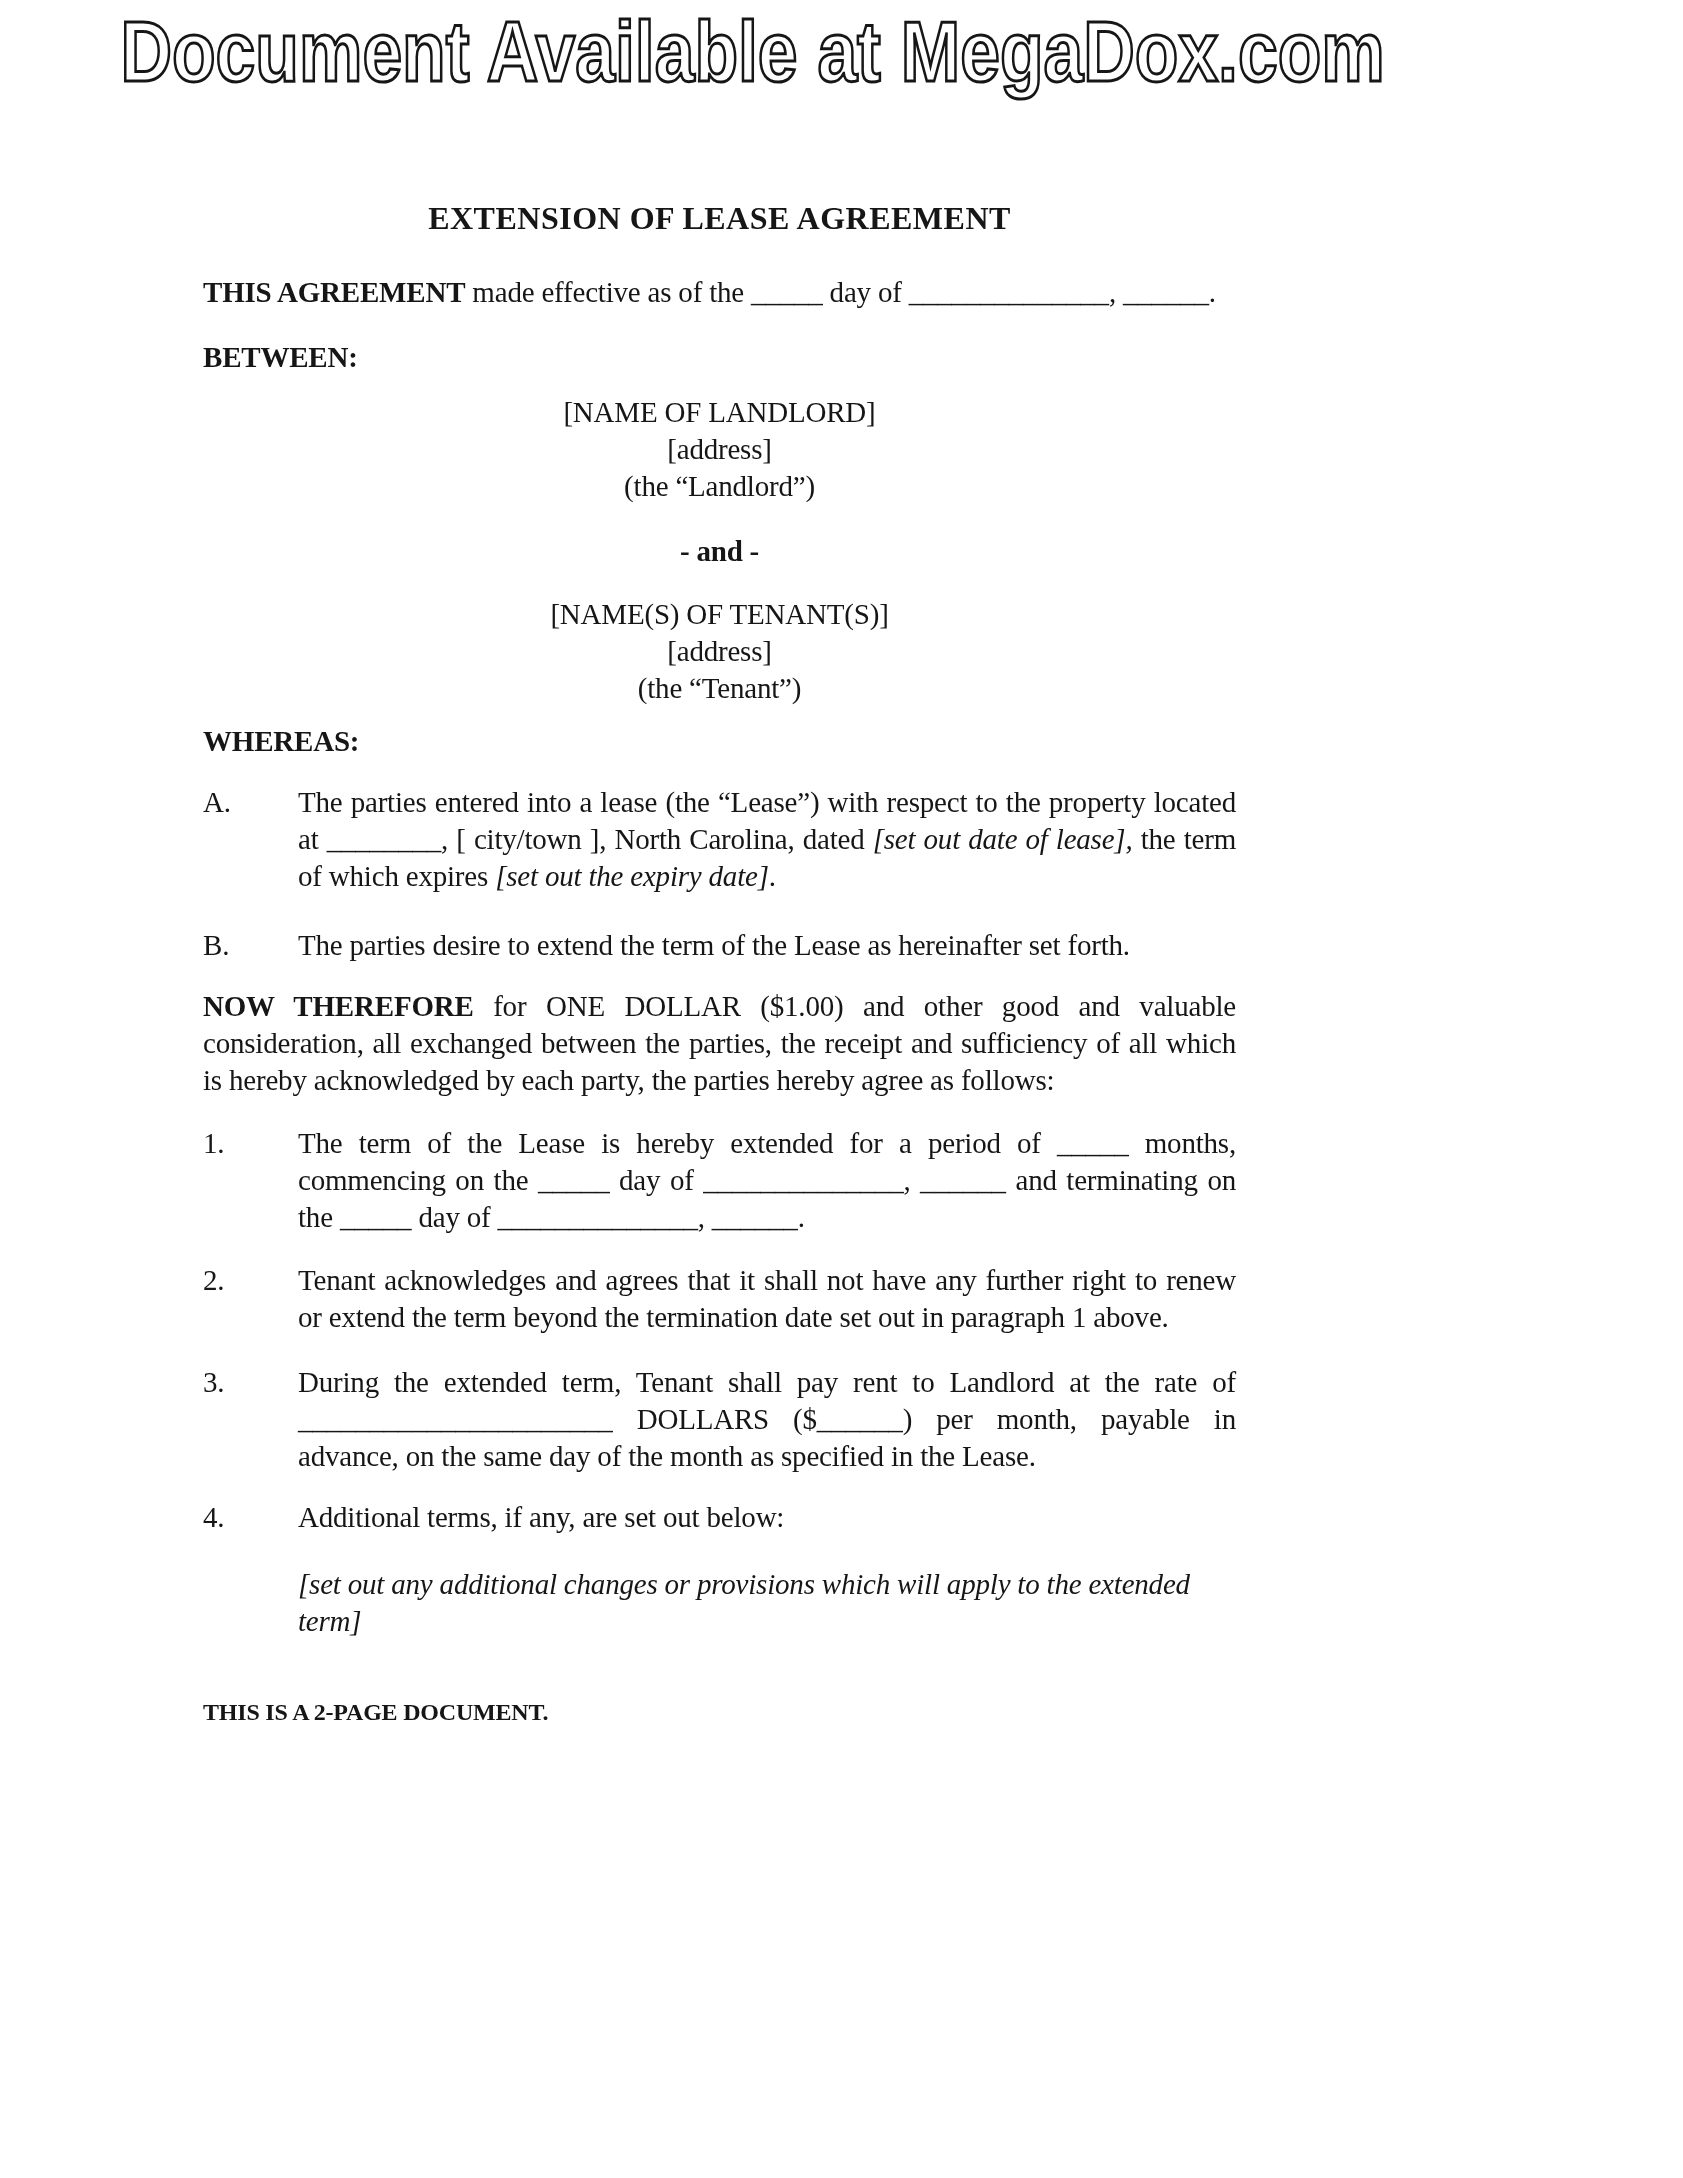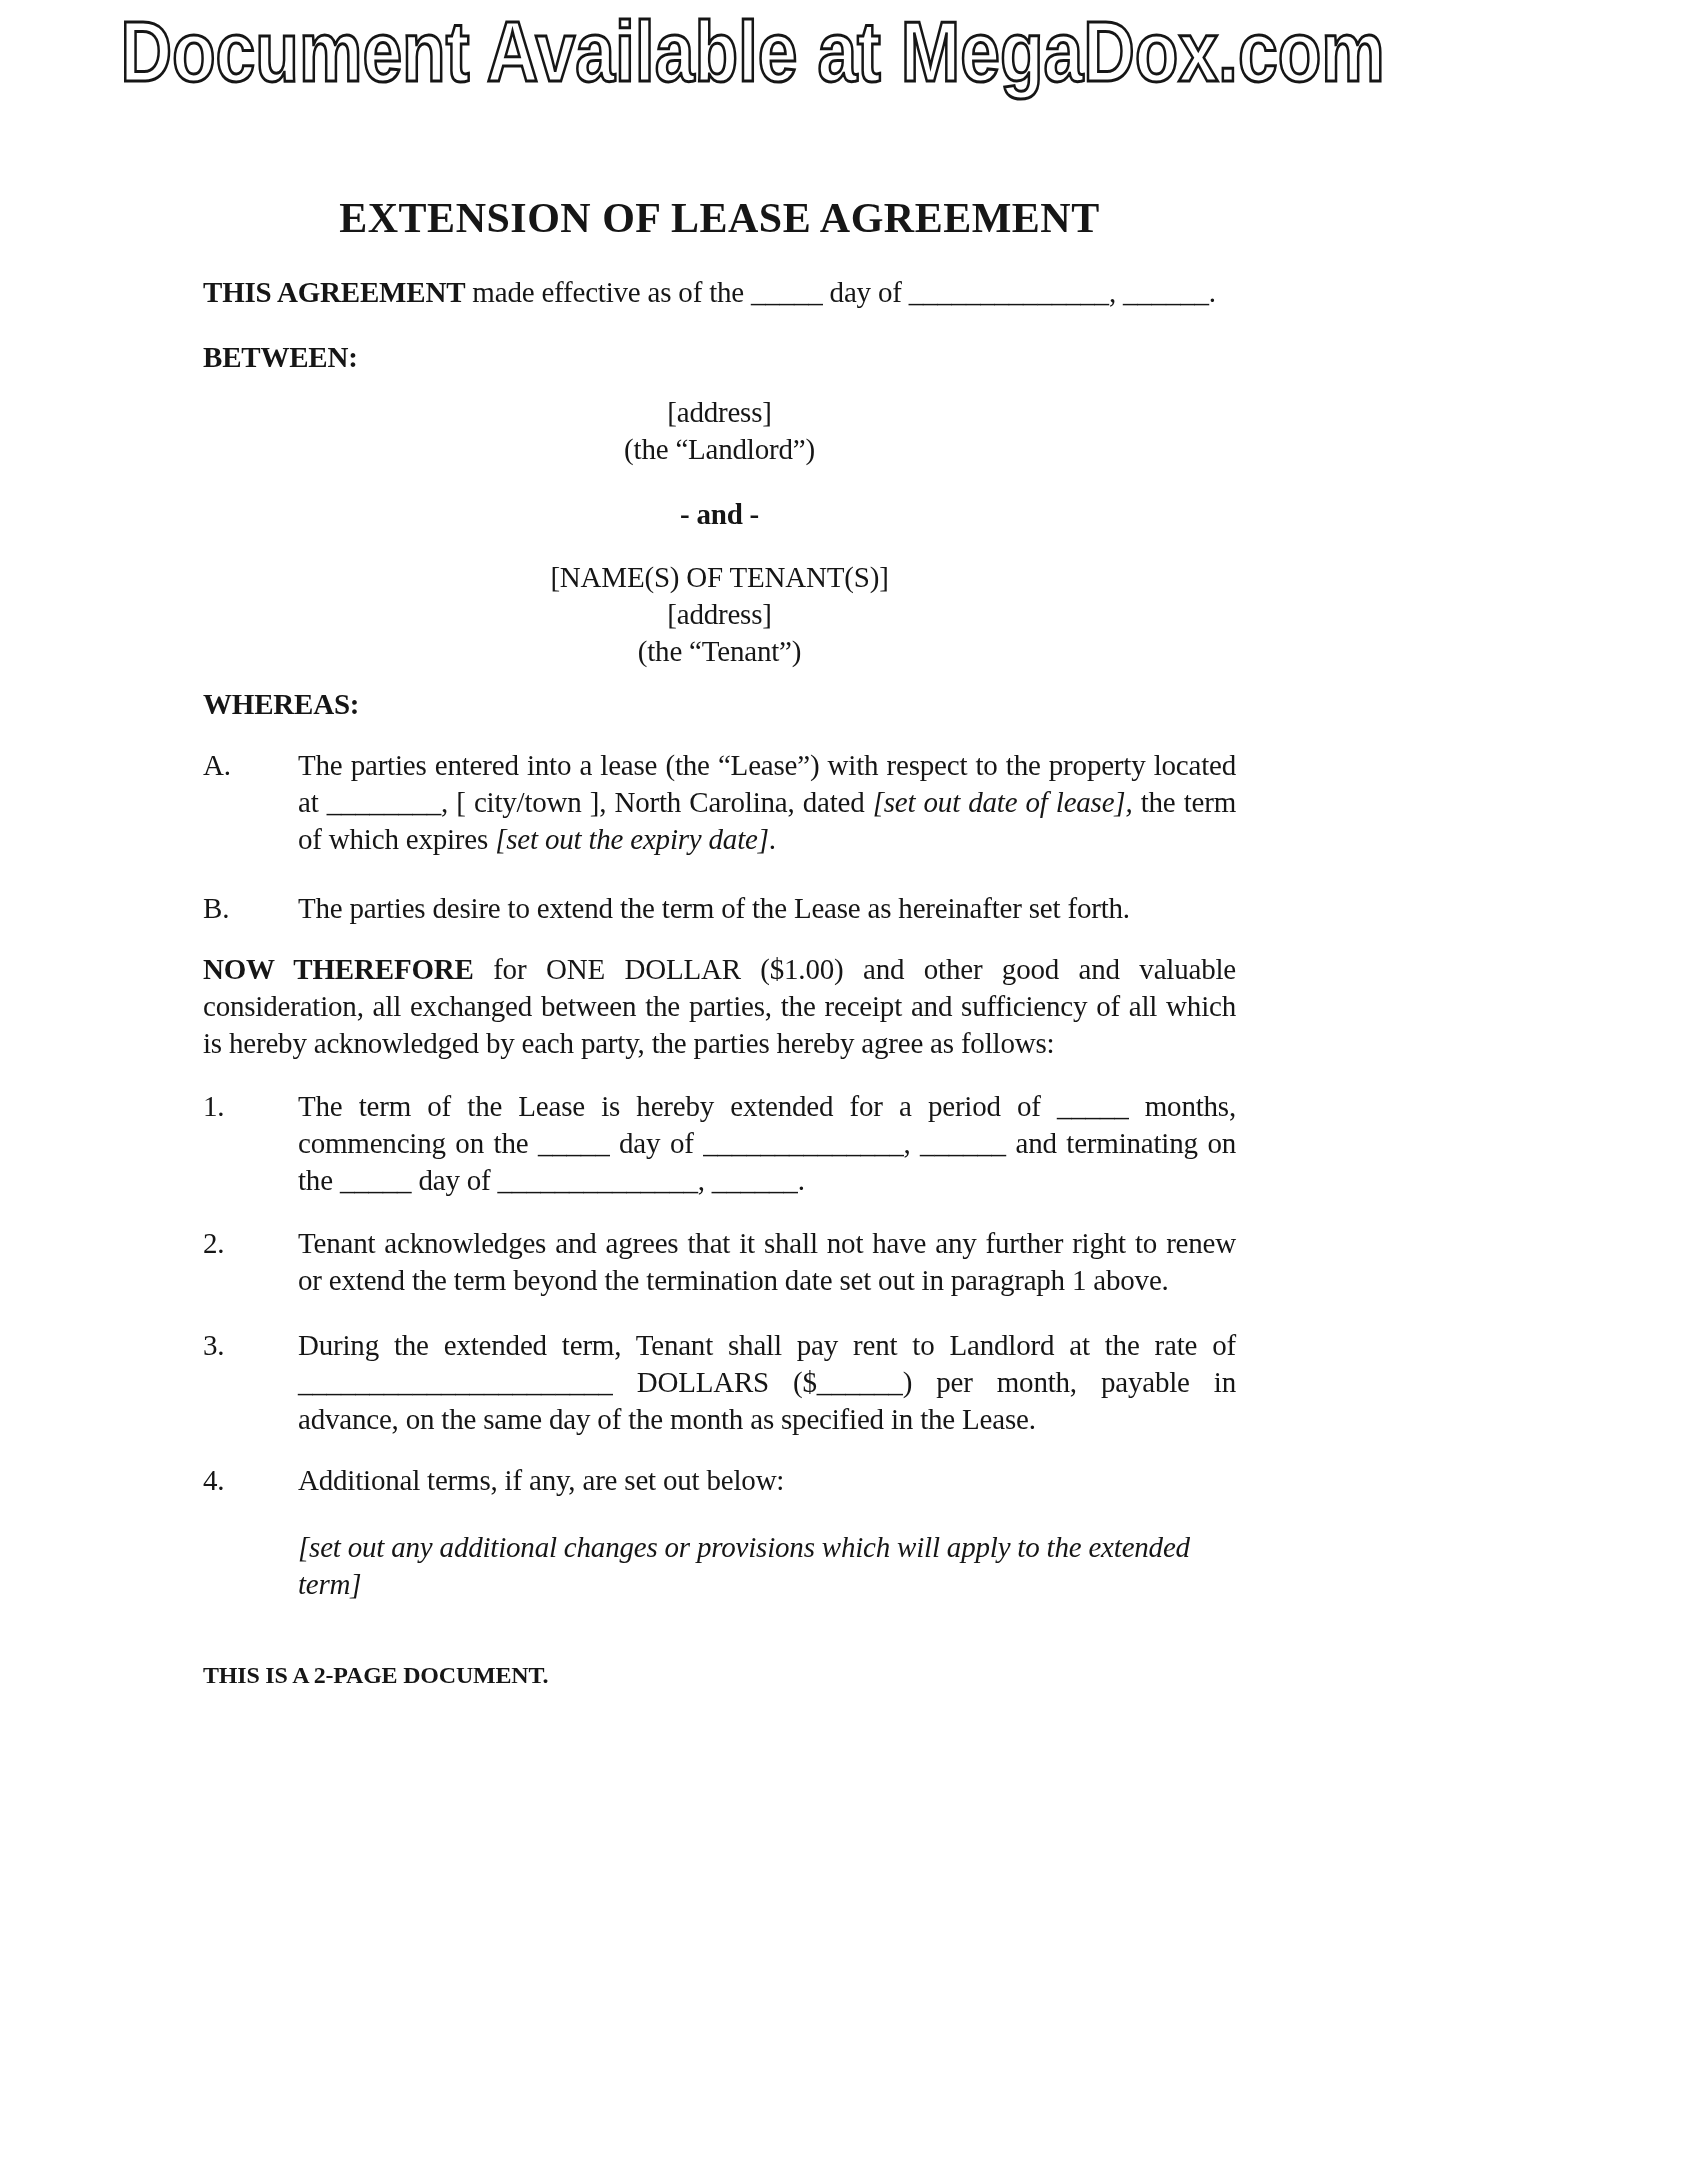--- a/index.html
+++ b/index.html
@@ -41,21 +41,21 @@
     margin-left: 203px;
     margin-right: 198px; 
     font-size: 29px;
     line-height: 37px;
     letter-spacing: -0.2px;
   }
   .doc-title {
     margin-top: 97px;
     text-align: center;
     font-weight: bold;
-    font-size: 42px;
+    font-size: 32px;
     line-height: 48px;
     letter-spacing: 0.5px;
   }
   .para { text-align: left; }
   .justify { text-align: justify; }
   .intro { margin-top: 32px; }
   .between { margin-top: 28px; font-weight: bold; }
   .party-block { margin-top: 18px; text-align: center; }
   .and-sep { margin-top: 28px; text-align: center; font-weight: bold; }
   .party-block.tenant { margin-top: 26px; }
@@ -94,20 +94,21 @@
 
   <div class="content">
 
     <div class="doc-title">EXTENSION OF LEASE AGREEMENT</div>
 
     <div class="para intro"><span class="b">THIS AGREEMENT</span><span> made effective as of the _____ day of ______________, ______.</span></div>
 
     <div class="para between">BETWEEN:</div>
 
     <div class="party-block landlord">
+      <div>[NAME OF LANDLORD]</div>
       <div>[address]</div>
       <div>(the “Landlord”)</div>
     </div>
 
     <div class="and-sep">- and -</div>
 
     <div class="party-block tenant">
       <div>[NAME(S) OF TENANT(S)]</div>
       <div>[address]</div>
       <div>(the “Tenant”)</div>

